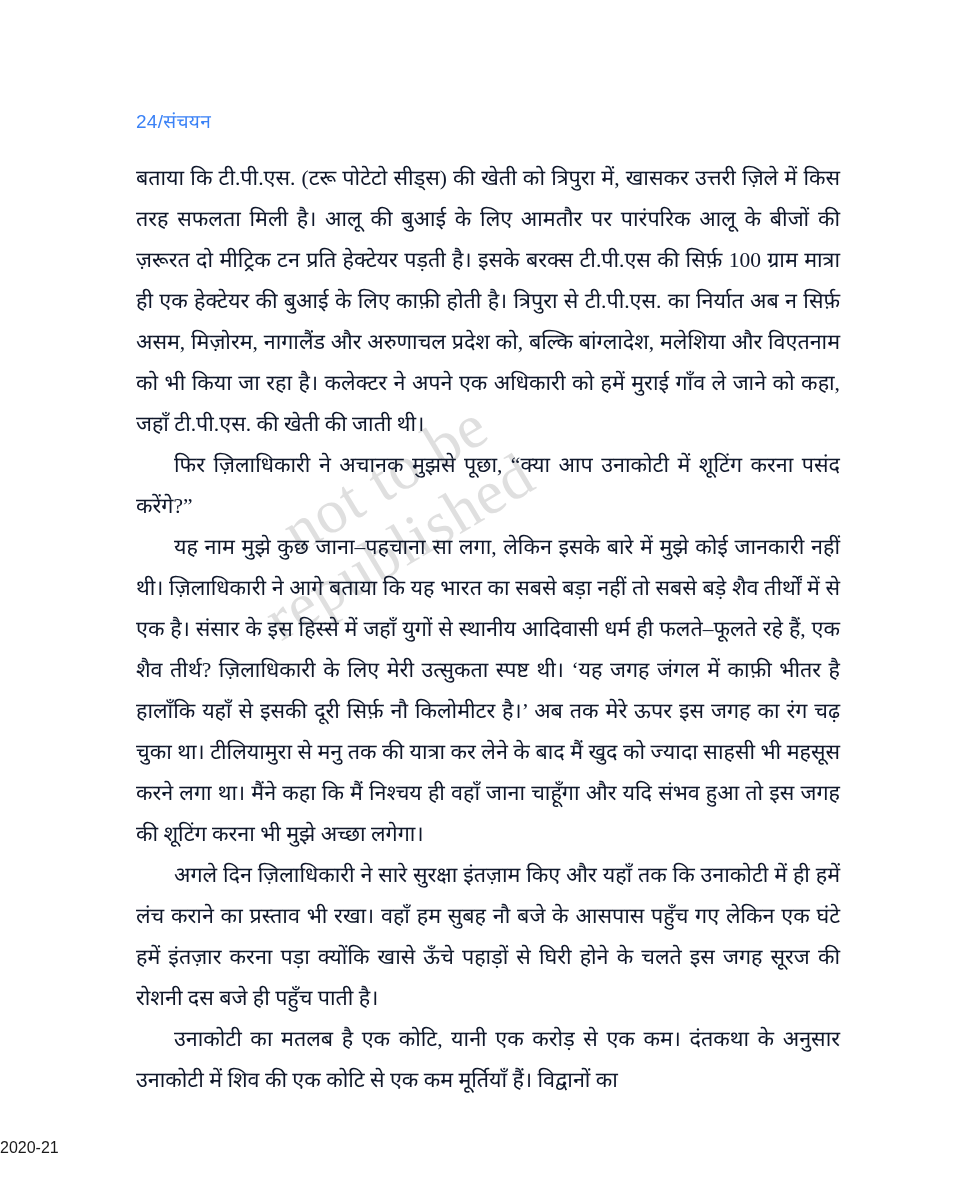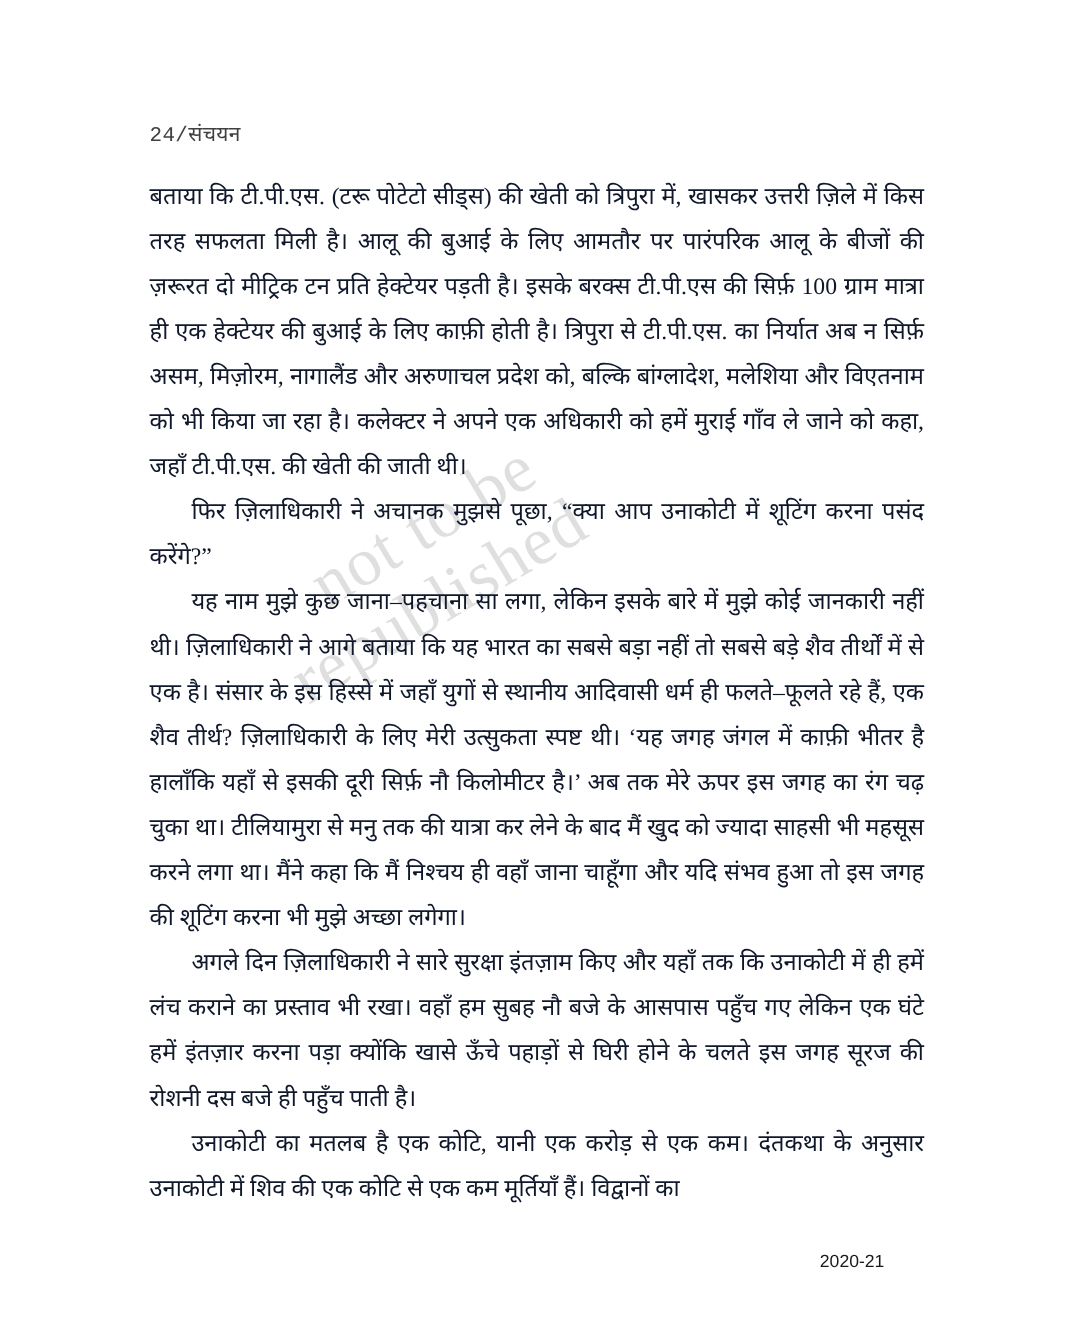--- a/index.html
+++ b/index.html
@@ -22,22 +22,22 @@
     width: 974px;
     height: 1200px;
     box-sizing: border-box;
   }
   .page-header {
     position: absolute;
     left: 136px;
     top: 108px;
     font-size: 19px;
     letter-spacing: 0.3px;
-    color: #404040;
-    font-family: Liberation Mono, monospace;
+    color: #3b82f6;
+    font-family: Liberation Sans, sans-serif;
   }
   .content {
     position: absolute;
     left: 136px;
     top: 158px;
     width: 704px;
   }
   .para {
     margin: 0 0 0 0;
     font-size: 21.5px;
@@ -73,21 +73,21 @@
   }
   .watermark .wm-line2 {
     display: block;
     padding-left: 0px;
   }
   .footer {
     position: absolute;
     left: 0;
     top: 1139px;
     width: 804px;
-    text-align: right;
+    text-align: left;
     font-size: 16px;
     color: #1a1a1a;
     font-family: "Liberation Sans", sans-serif;
   }
 </style>
 </head>
 <body>
 
 <div class="page">
 

